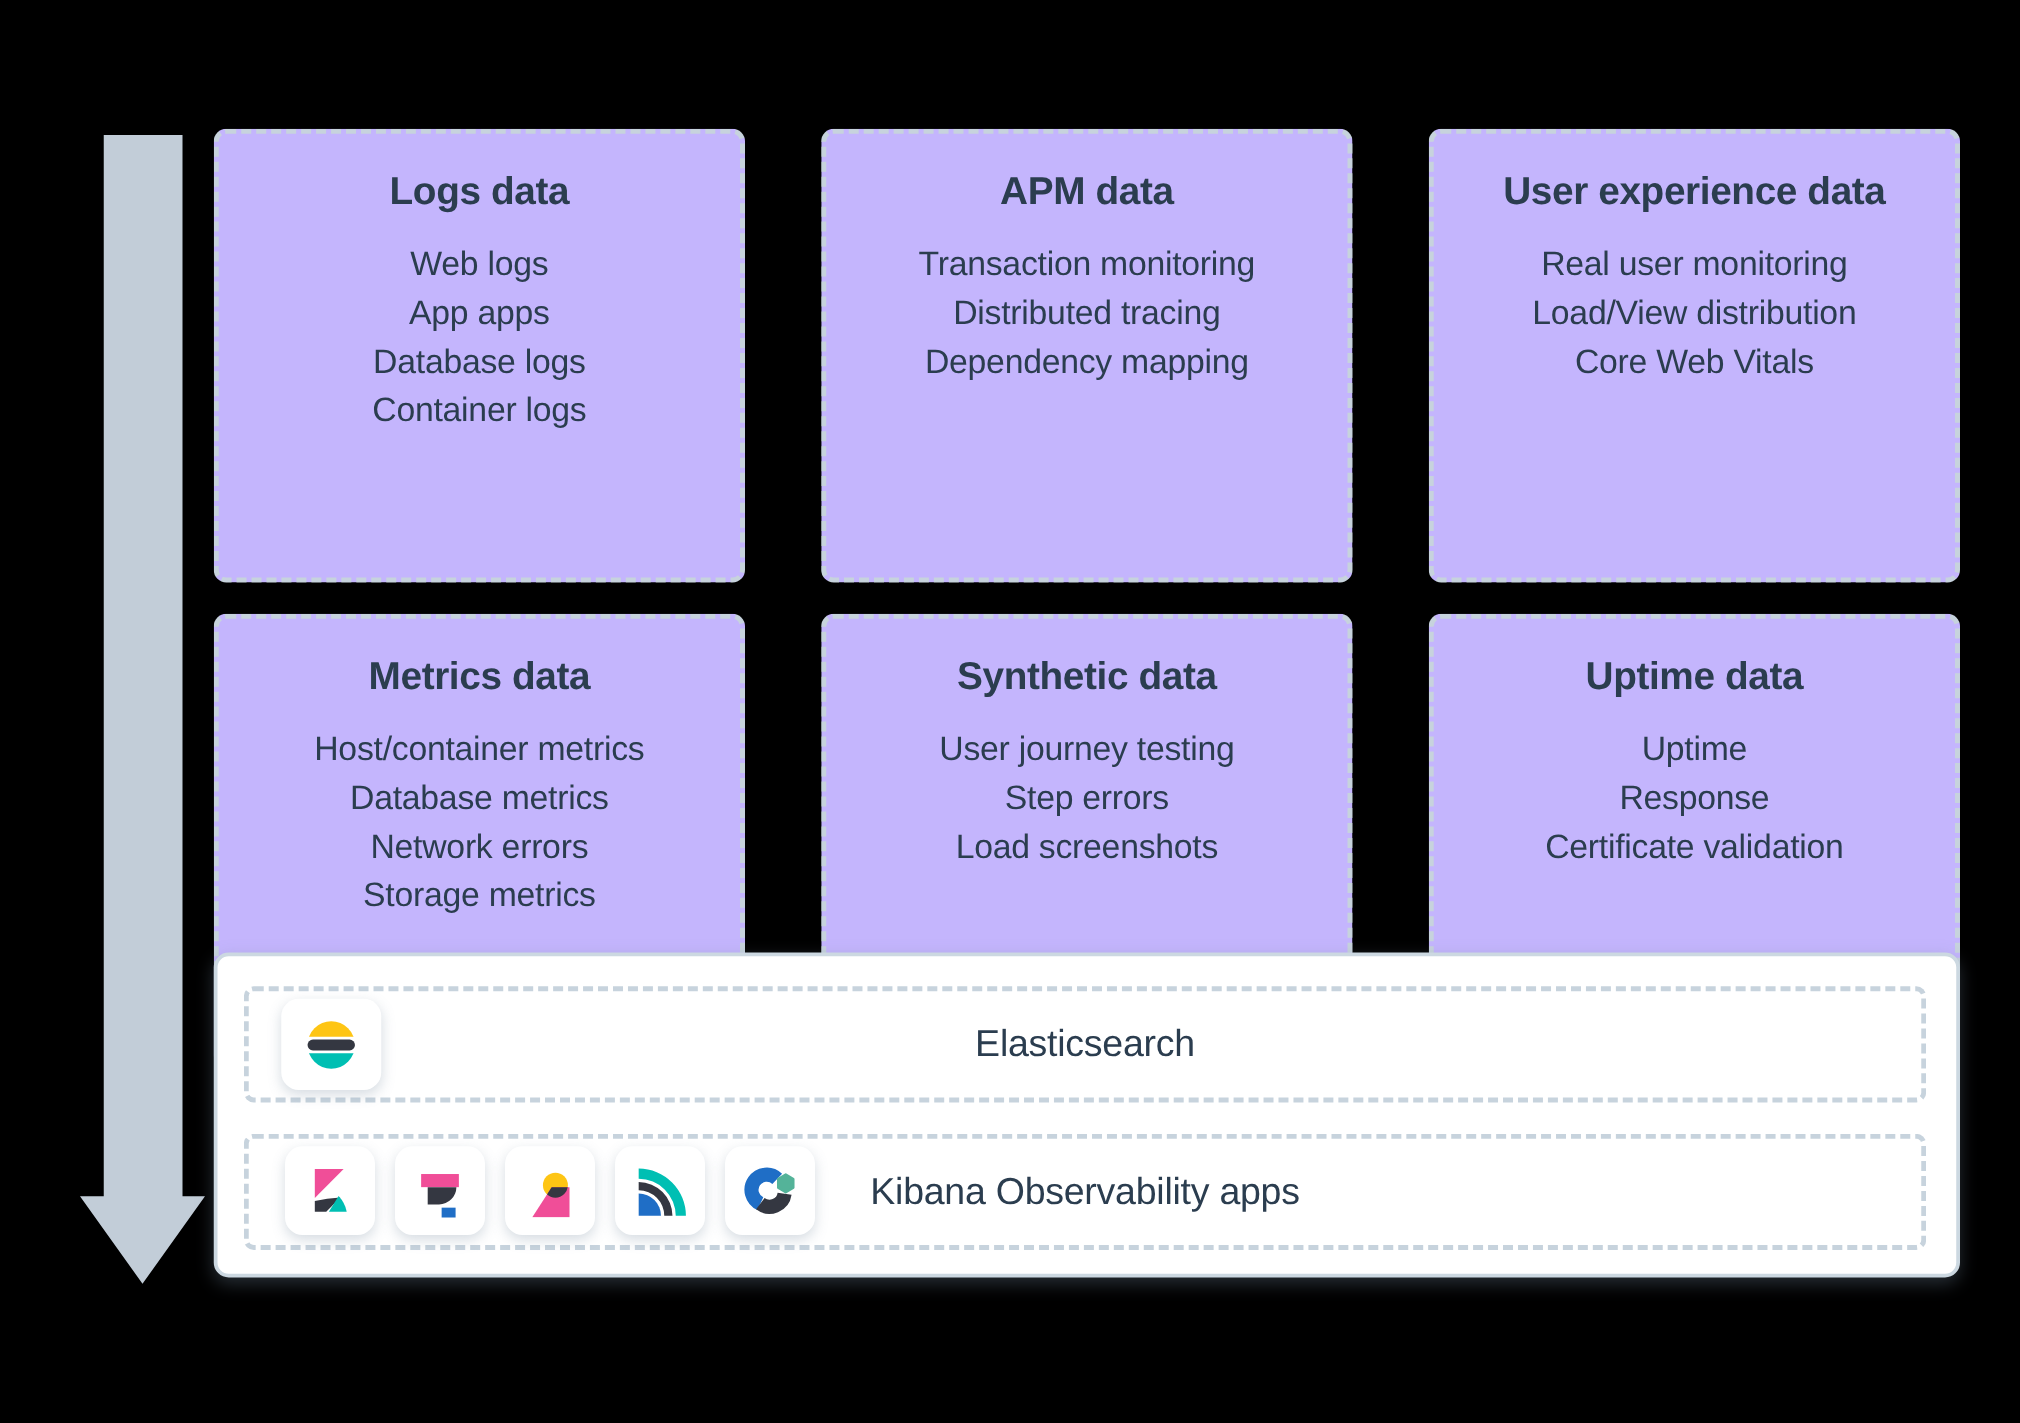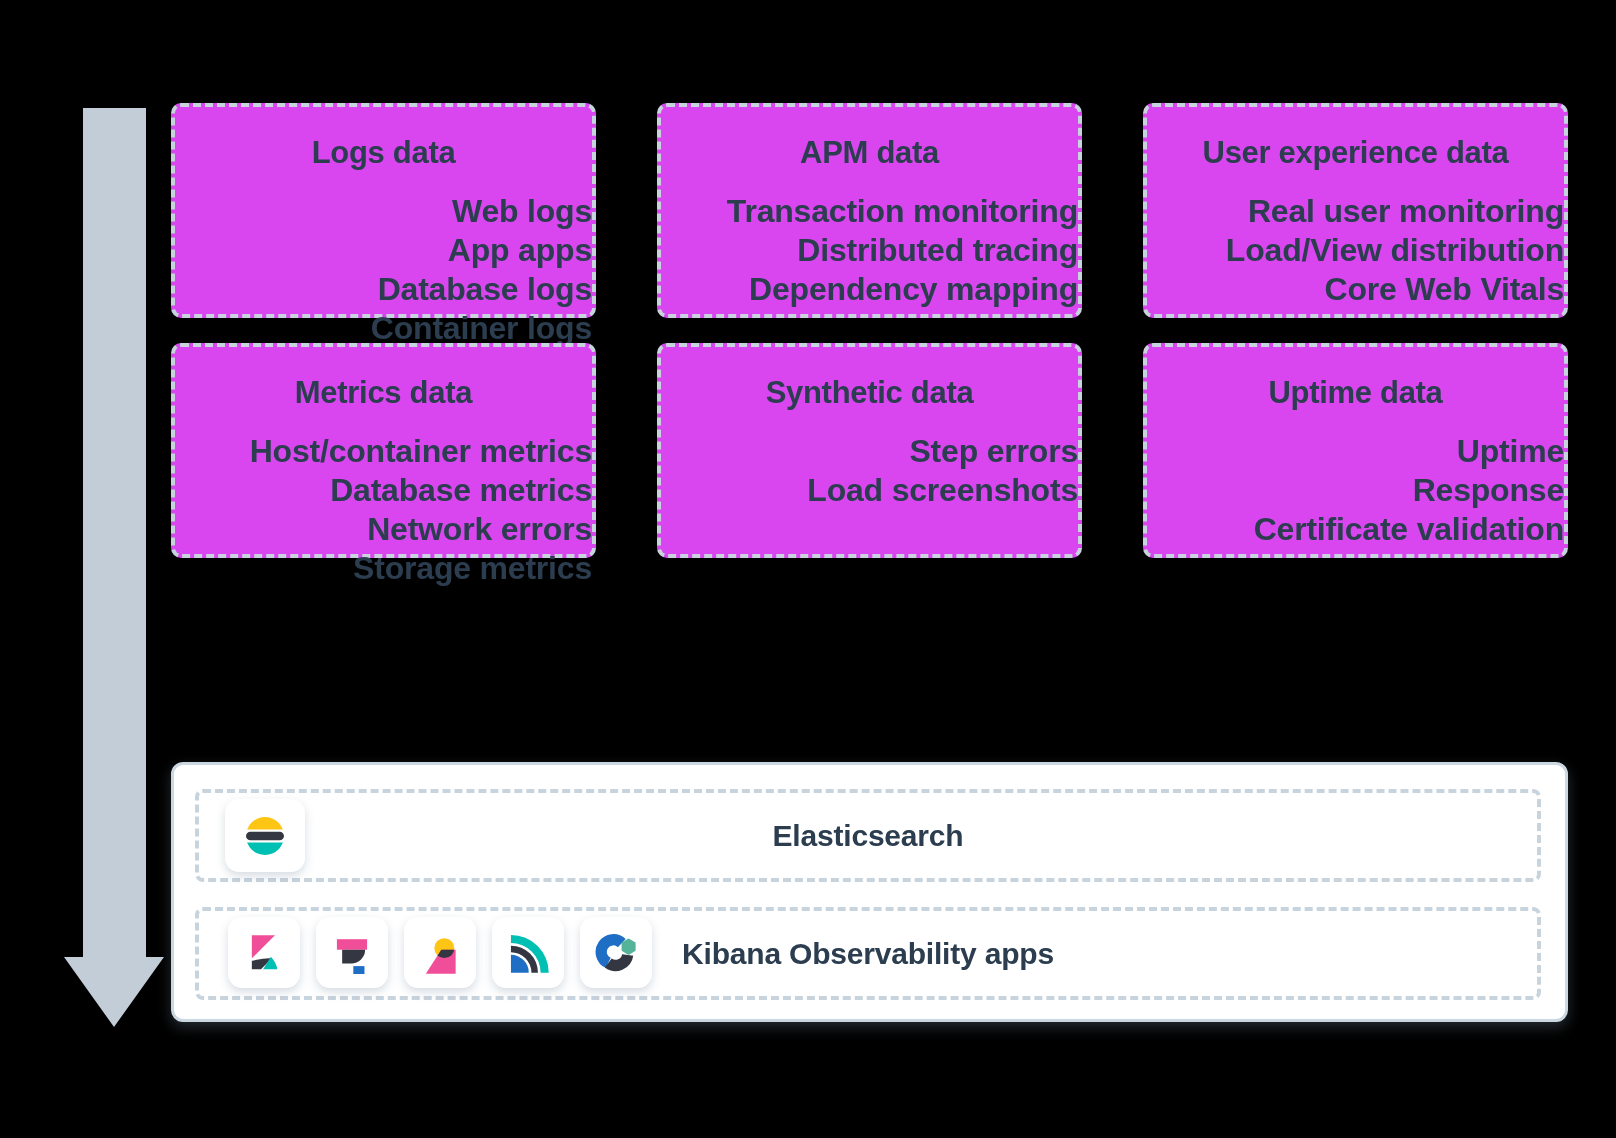--- a/index.html
+++ b/index.html
@@ -32,42 +32,41 @@
     left: 171px;
     top: 103px;
     width: 1397px;
     display: grid;
     grid-template-columns: repeat(3, 425px);
     column-gap: 61px;
     row-gap: 25px;
   }
   .card {
     box-sizing: border-box;
-    height: 215px;
-    background: #d946ef;
+    height: 363px;
+    background: #c4b5fd;
     border: 4px dashed #c7d3dd;
     border-radius: 10px;
     text-align: center;
     padding-top: 28px;
   }
   .card-title {
     margin: 0 0 21px 0;
     font-size: 31px;
     line-height: 36px;
     font-weight: 700;
     letter-spacing: -0.3px;
     color: #2b3d4f;
   }
   .card-item {
-    font-size: 32px;
+    font-size: 27px;
     line-height: 39px;
-    font-weight: 700;
+    font-weight: 400;
     letter-spacing: -0.2px;
     color: #2b3d4f;
-    text-align: right;
   }
 
   
   .stack {
     position: absolute;
     box-sizing: border-box;
     left: 171px;
     top: 762px;
     width: 1397px;
     height: 260px;
@@ -85,21 +84,21 @@
     border-radius: 8px;
   }
   .stack-row + .stack-row { margin-top: 25px; }
   .row-label {
     position: absolute;
     inset: 0;
     display: flex;
     align-items: center;
     justify-content: center;
     font-size: 30px;
-    font-weight: 700;
+    font-weight: 400;
     letter-spacing: -0.2px;
     color: #2b3d4f;
   }
 
   .logo-card {
     position: absolute;
     background: #ffffff;
     border-radius: 14px;
     box-shadow: 0 4px 10px rgba(120, 140, 160, 0.30);
     display: flex;
@@ -172,20 +171,21 @@
           <div class="card-item">Host/container metrics</div>
           <div class="card-item">Database metrics</div>
           <div class="card-item">Network errors</div>
           <div class="card-item">Storage metrics</div>
         </div>
     </section>
 
     <section class="card">
       <h2 class="card-title">Synthetic data</h2>
       <div class="card-items">
+          <div class="card-item">User journey testing</div>
           <div class="card-item">Step errors</div>
           <div class="card-item">Load screenshots</div>
         </div>
     </section>
 
     <section class="card">
       <h2 class="card-title">Uptime data</h2>
       <div class="card-items">
           <div class="card-item">Uptime</div>
           <div class="card-item">Response</div>

